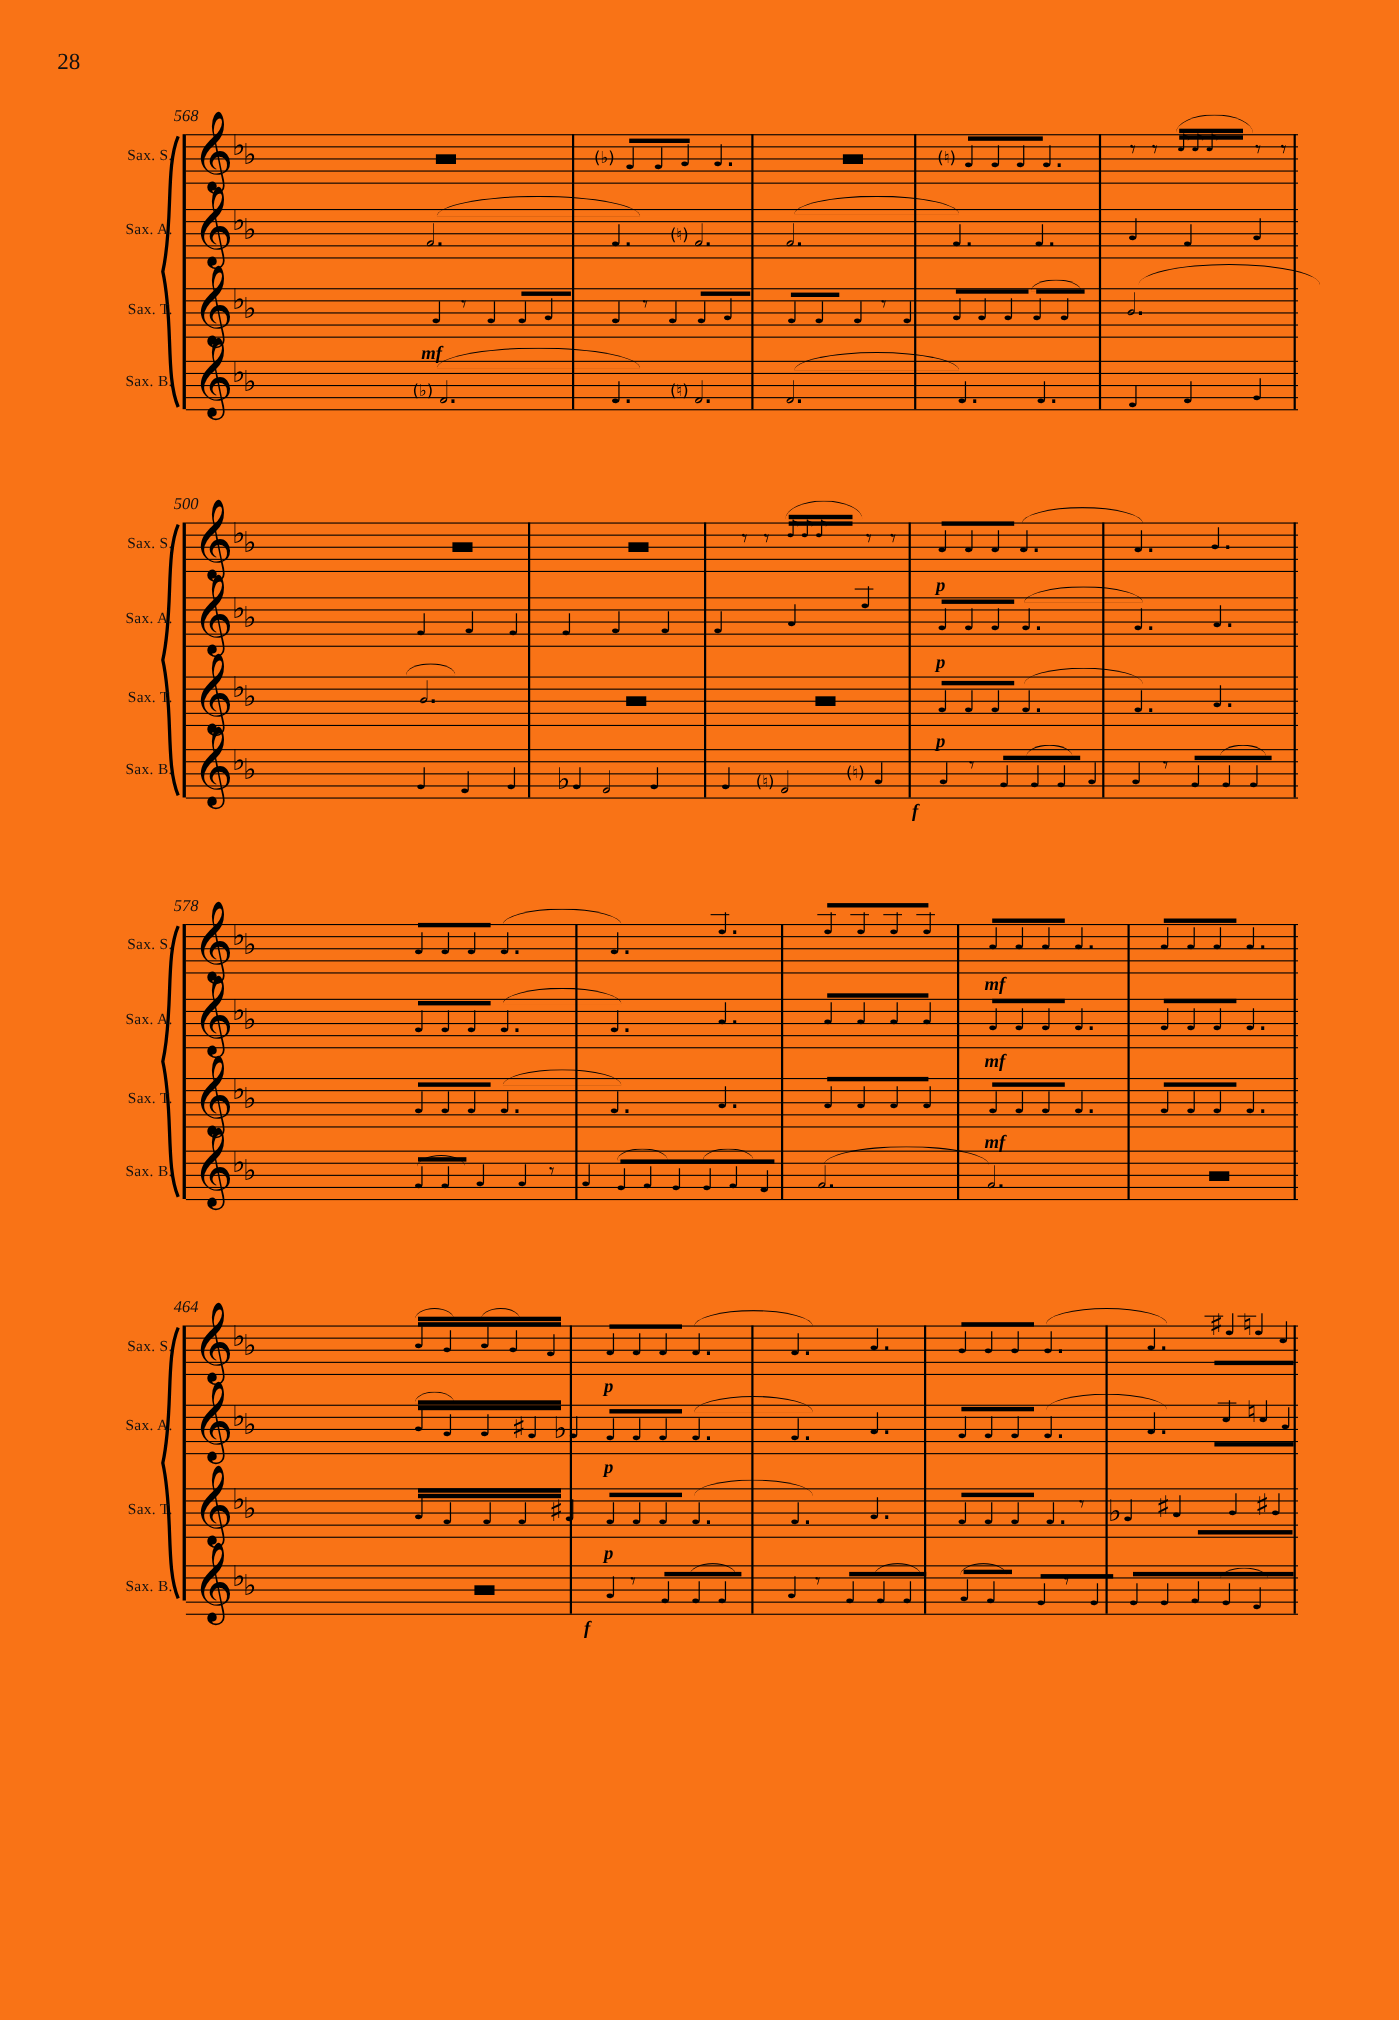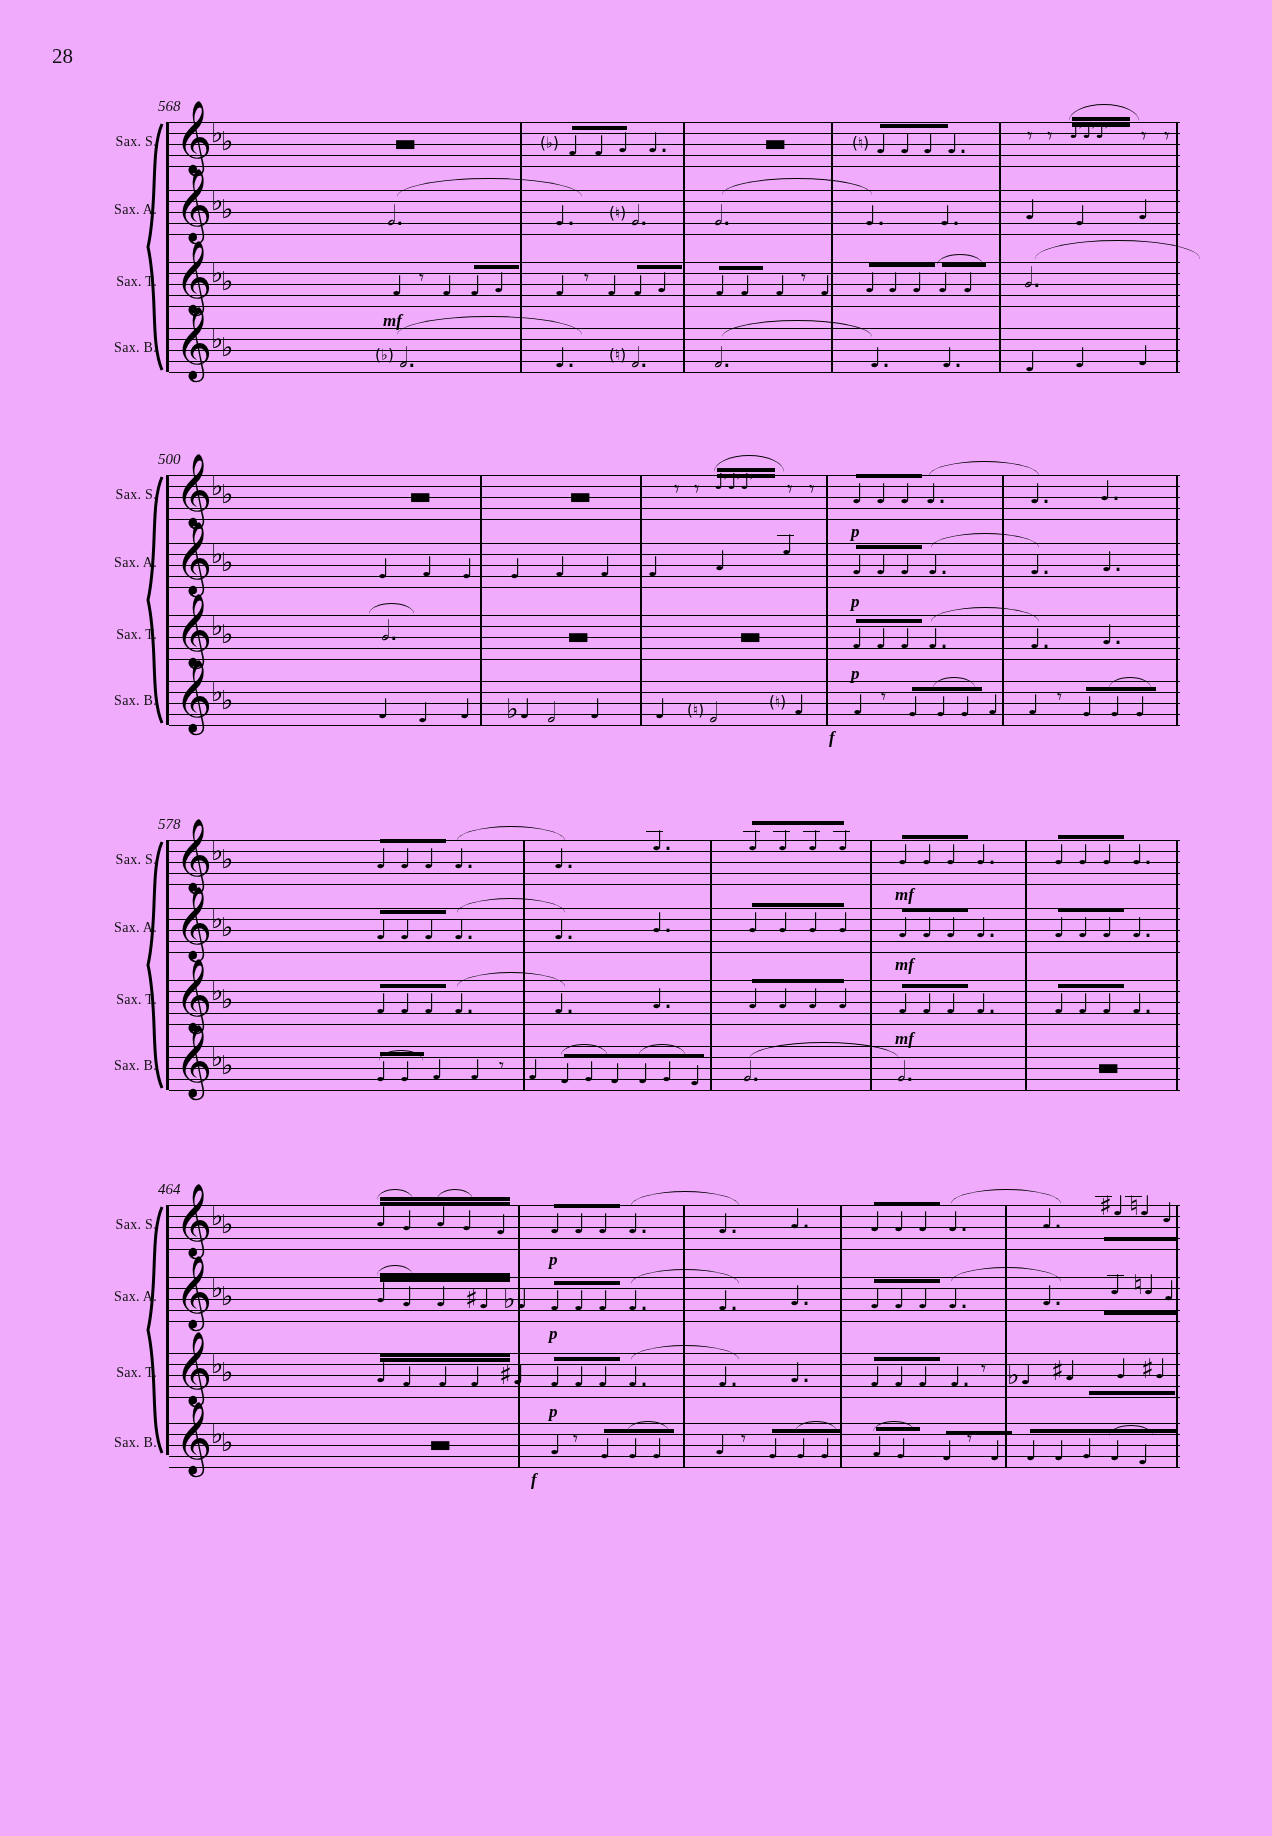--- a/index.html
+++ b/index.html
@@ -11,21 +11,21 @@
     width: 1272px;
     height: 1836px;
     position: relative;
     font-family: "Liberation Serif", serif;
     color: #000000;
     overflow: hidden;
   }
   .page {
     position: absolute;
     inset: 0;
-    background: #f0abfc;
+    background: #f97316;
   }
   .page-number {
     position: absolute;
     left: 52px;
     top: 44px;
     font-family: "Liberation Serif", serif;
     font-size: 21px;
     color: #111;
   }
   

